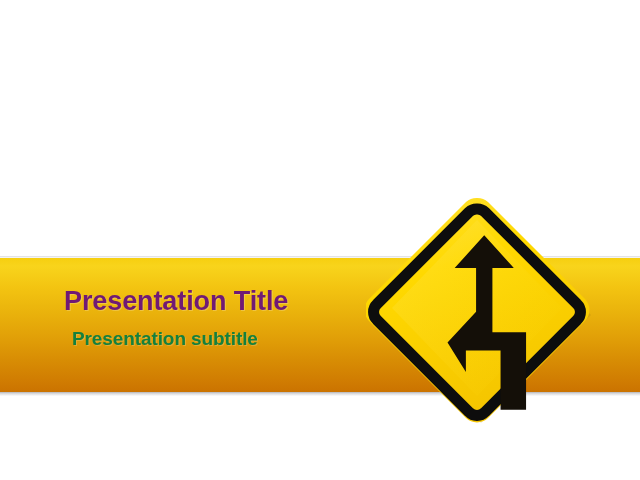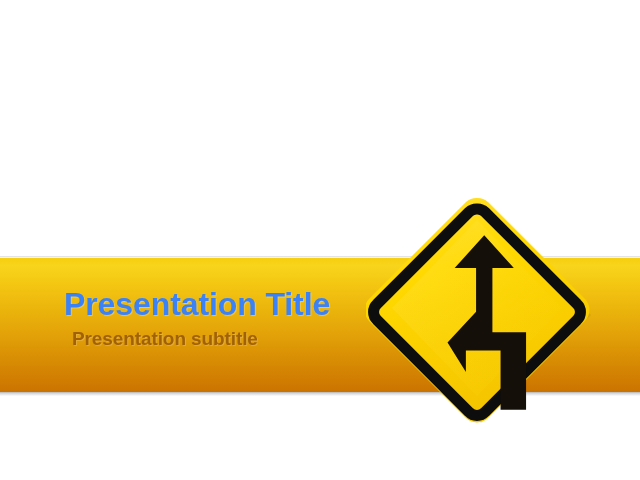--- a/index.html
+++ b/index.html
@@ -71,34 +71,34 @@
     position: absolute;
     left: 0;
     top: 256px;
     width: 360px;
     height: 140px;
   }
   .title {
     position: absolute;
     left: 64px;
     top: 30px;
-    font-size: 32px;
+    font-size: 27px;
     font-weight: bold;
-    color: #3b82f6;
+    color: #701a75;
     letter-spacing: -0.1px;
     white-space: nowrap;
     text-shadow: 1px 1px 0 rgba(255,255,255,0.22);
   }
   .subtitle {
     position: absolute;
     left: 72px;
     top: 72px;
     font-size: 19px;
     font-weight: bold;
-    color: #a16207;
+    color: #15803d;
     letter-spacing: -0.1px;
     white-space: nowrap;
     text-shadow: 1px 1px 0 rgba(255,255,255,0.18);
   }
 
   
   .sign {
     position: absolute;
     left: 366px;
     top: 190px;

